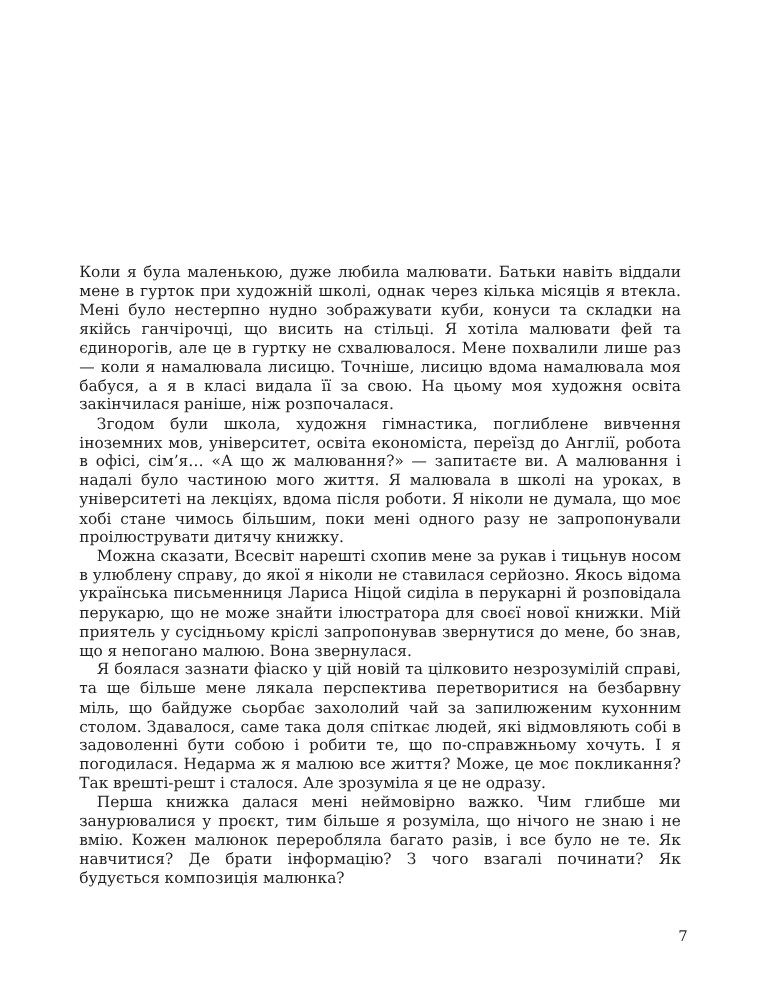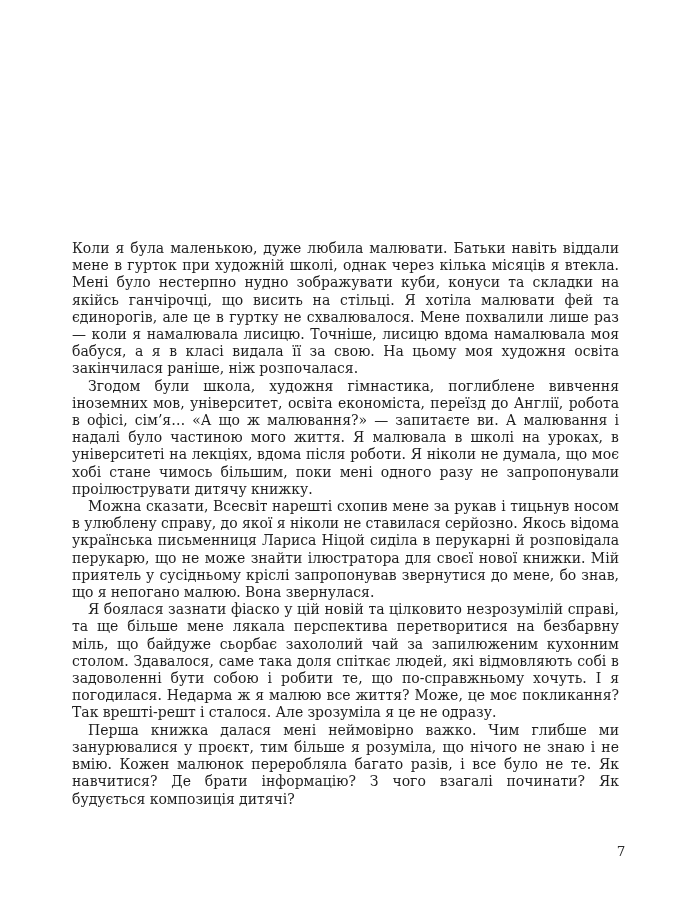--- a/index.html
+++ b/index.html
@@ -49,16 +49,16 @@
 </style>
 </head>
 <body>
 
 <div class="page">
   <main class="text-block">
     <p class="para first" lang="uk">Коли я була маленькою, дуже любила малювати. Батьки навіть віддали мене в гурток при художній школі, однак через кілька місяців я втекла. Мені було нестерпно нудно зображувати куби, конуси та складки на якійсь ганчірочці, що висить на стільці. Я хотіла малювати фей та єдинорогів, але це в гуртку не схвалювалося. Мене похвалили лише раз — коли я намалювала лисицю. Точніше, лисицю вдома намалювала моя бабуся, а я в класі видала її за свою. На цьому моя художня освіта закінчилася раніше, ніж розпочалася.</p>
     <p class="para" lang="uk">Згодом були школа, художня гімнастика, поглиблене вивчення іноземних мов, університет, освіта економіста, переїзд до Англії, робота в офісі, сім’я… «А що ж малювання?» — запитаєте ви. А малювання і надалі було частиною мого життя. Я малювала в школі на уроках, в університеті на лекціях, вдома після роботи. Я ніколи не думала, що моє хобі стане чимось більшим, поки мені одного разу не запропонували проілюструвати дитячу книжку.</p>
     <p class="para" lang="uk">Можна сказати, Всесвіт нарешті схопив мене за рукав і тицьнув носом в улюблену справу, до якої я ніколи не ставилася серйозно. Якось відома українська письменниця Лариса Ніцой сиділа в перукарні й розповідала перукарю, що не може знайти ілюстратора для своєї нової книжки. Мій приятель у сусідньому кріслі запропонував звернутися до мене, бо знав, що я непогано малюю. Вона звернулася.</p>
     <p class="para" lang="uk">Я боялася зазнати фіаско у цій новій та цілковито незрозумілій справі, та ще більше мене лякала перспектива перетворитися на безбарвну міль, що байдуже сьорбає захололий чай за запилюженим кухонним столом. Здавалося, саме така доля спіткає людей, які відмовляють собі в задоволенні бути собою і робити те, що по-справжньому хочуть. І я погодилася. Недарма ж я малюю все життя? Може, це моє покликання? Так врешті-решт і сталося. Але зрозуміла я це не одразу.</p>
-    <p class="para" lang="uk">Перша книжка далася мені неймовірно важко. Чим глибше ми занурювалися у проєкт, тим більше я розуміла, що нічого не знаю і не вмію. Кожен малюнок переробляла багато разів, і все було не те. Як навчитися? Де брати інформацію? З чого взагалі починати? Як будується композиція дитячі?</p>
+    <p class="para" lang="uk">Перша книжка далася мені неймовірно важко. Чим глибше ми занурювалися у проєкт, тим більше я розуміла, що нічого не знаю і не вмію. Кожен малюнок переробляла багато разів, і все було не те. Як навчитися? Де брати інформацію? З чого взагалі починати? Як будується композиція малюнка?</p>
   </main>
   <div class="folio">7</div>
 </div>
 
 </body></html>

